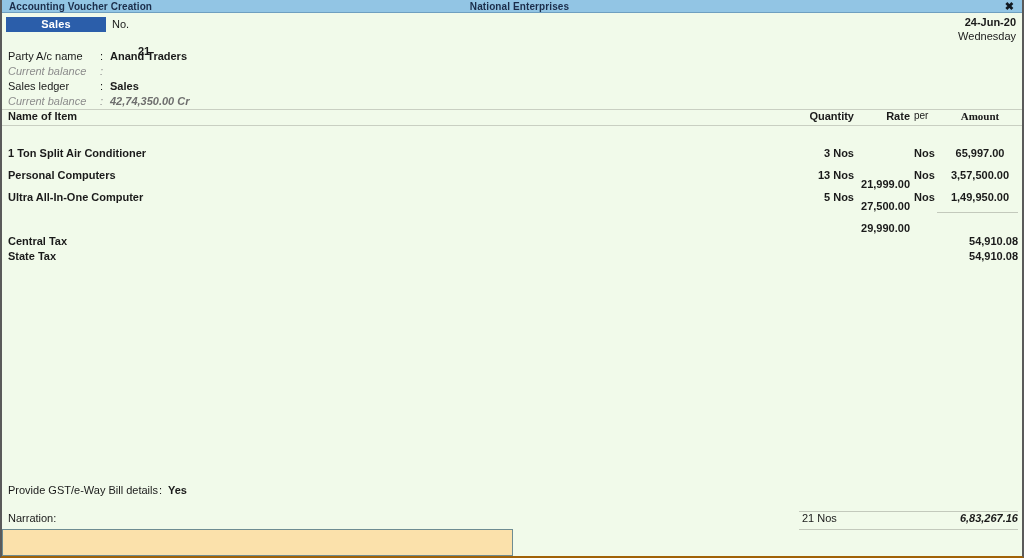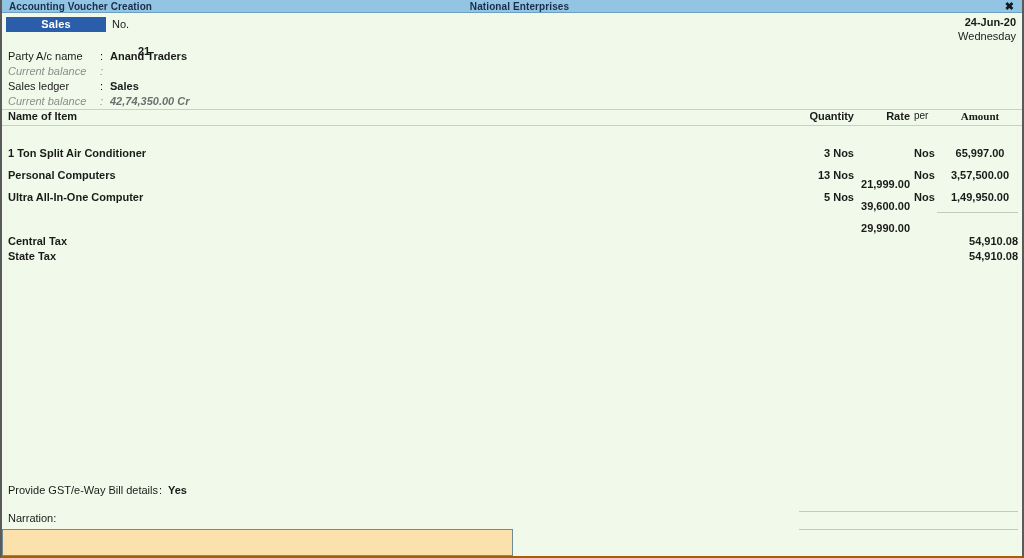--- a/index.html
+++ b/index.html
@@ -423,21 +423,21 @@
       <span class="i-name">1 Ton Split Air Conditioner</span>
       <span class="i-qty">3 Nos</span>
       <span class="i-rate">21,999.00</span>
       <span class="i-per">Nos</span>
       <span class="i-amt">65,997.00</span>
     </div>
 
     <div class="item-row" style="top:43px;">
       <span class="i-name">Personal Computers</span>
       <span class="i-qty">13 Nos</span>
-      <span class="i-rate">39,600.00</span>
+      <span class="i-rate">27,500.00</span>
       <span class="i-per">Nos</span>
       <span class="i-amt">3,57,500.00</span>
     </div>
 
     <div class="item-row" style="top:65px;">
       <span class="i-name">Ultra All-In-One Computer</span>
       <span class="i-qty">5 Nos</span>
       <span class="i-rate">29,990.00</span>
       <span class="i-per">Nos</span>
       <span class="i-amt">1,49,950.00</span>
@@ -461,15 +461,19 @@
   <div class="gst-line">
     <span class="g-lbl">Provide GST/e-Way Bill details</span>
     <span class="g-colon">:</span>
     <span class="g-val">Yes</span>
   </div>
 
   <span class="narration-label">Narration:</span>
   <div class="narration-input"></div>
 
   <div class="totals-rule-top"></div>
+  <div class="totals-row">
+    <span class="tot-qty">21 Nos</span>
+    <span class="tot-amt">6,83,267.16</span>
+  </div>
   <div class="totals-rule-bottom"></div>
 
 </div>
 
 </body></html>

